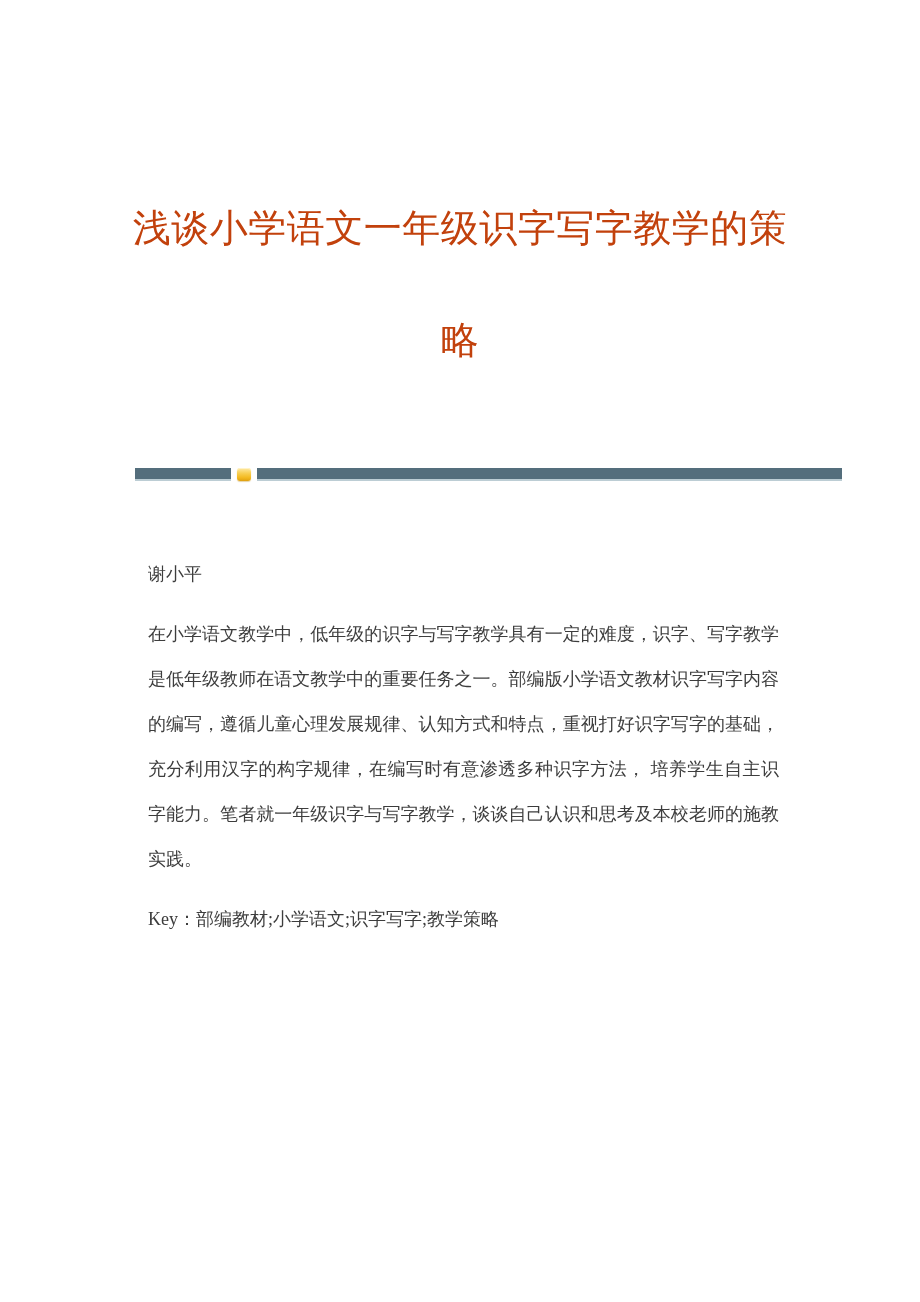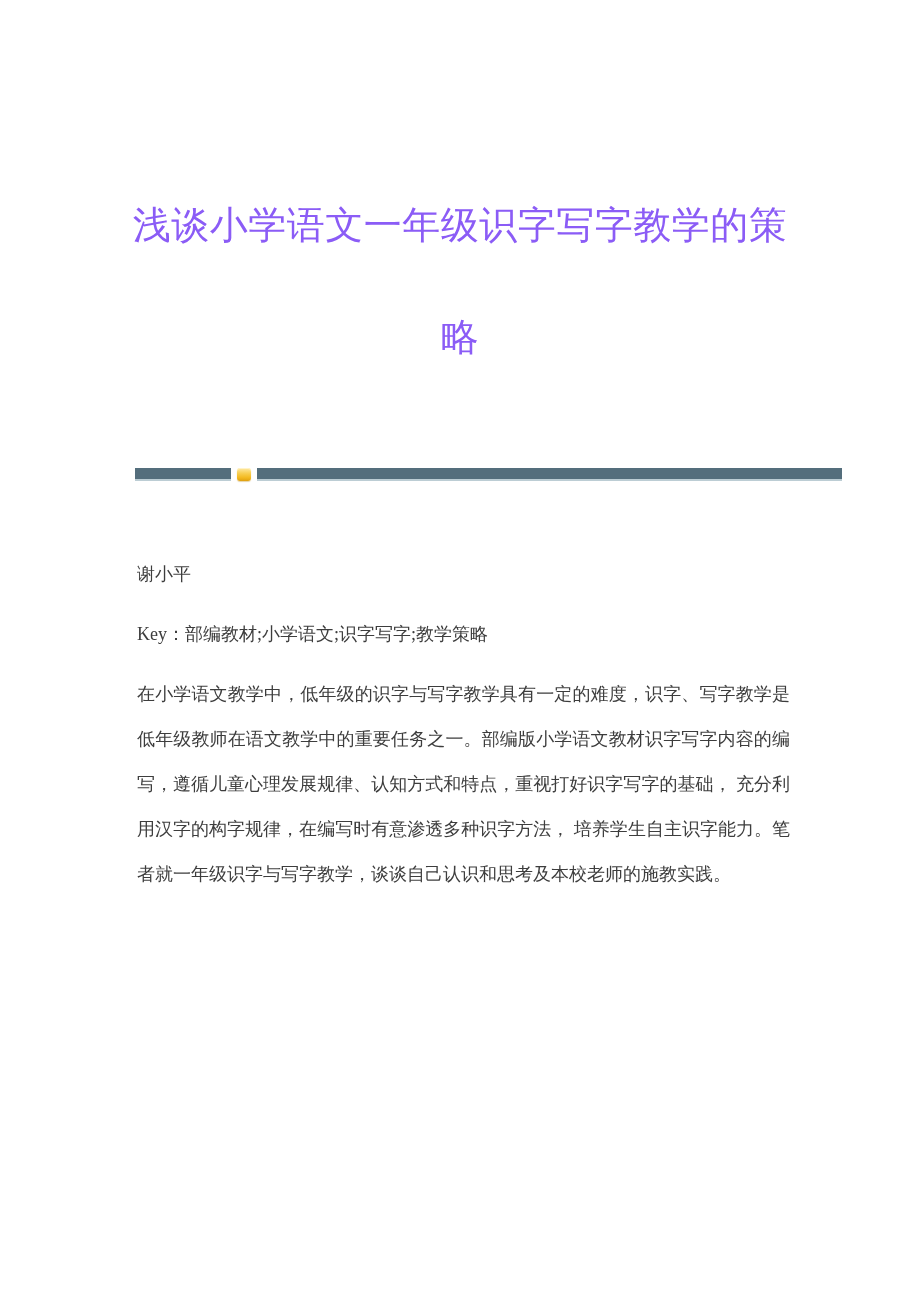--- a/index.html
+++ b/index.html
@@ -20,23 +20,22 @@
     background: #ffffff;
   }
   .title {
     width: 660px;
     margin: 172px auto 0 auto;
     font-size: 38px;
     line-height: 112px;
     letter-spacing: 0.5px;
     text-align: center;
     font-weight: 400;
-    color: #8b5cf6;
+    color: #c2410c;
     word-break: break-all;
-    font-family: Liberation Mono, monospace;
   }
   .divider {
     display: flex;
     align-items: center;
     width: 707px;
     margin: 72px 0 0 135px;
   }
   .bar {
     height: 11px;
     background: #546e7c;
@@ -53,35 +52,35 @@
     box-shadow: inset 0 1px 0 #fff3c9, 0 1px 1px rgba(180,130,0,0.35);
   }
   .content {
     margin: 71px 130px 0 137px;
     font-size: 18px;
     line-height: 45px;
     color: #3d3d3d;
     text-align: justify;
     word-break: break-all;
   }
-  .content p { margin: 0; }
+  .content p { margin: 11px; }
   .content p + p { margin-top: 15px; }
 </style>
 </head>
 <body>
 
 <main class="page">
 
   <h1 class="title">浅谈小学语文一年级识字写字教学的策略</h1>
 
   <div class="divider">
     <span class="bar bar-left"></span>
     <span class="gold-icon"></span>
     <span class="bar bar-right"></span>
   </div>
 
   <section class="content">
     <p>谢小平</p>
+    <p>在小学语文教学中，低年级的识字与写字教学具有一定的难度，识字、写字教学是低年级教师在语文教学中的重要任务之一。部编版小学语文教材识字写字内容的编写，遵循儿童心理发展规律、认知方式和特点，重视打好识字写字的基础， 充分利用汉字的构字规律，在编写时有意渗透多种识字方法， 培养学生自主识字能力。笔者就一年级识字与写字教学，谈谈自己认识和思考及本校老师的施教实践。</p>
     <p>Key：部编教材;小学语文;识字写字;教学策略</p>
-    <p>在小学语文教学中，低年级的识字与写字教学具有一定的难度，识字、写字教学是低年级教师在语文教学中的重要任务之一。部编版小学语文教材识字写字内容的编写，遵循儿童心理发展规律、认知方式和特点，重视打好识字写字的基础， 充分利用汉字的构字规律，在编写时有意渗透多种识字方法， 培养学生自主识字能力。笔者就一年级识字与写字教学，谈谈自己认识和思考及本校老师的施教实践。</p>
   </section>
 
 </main>
 
 </body></html>

